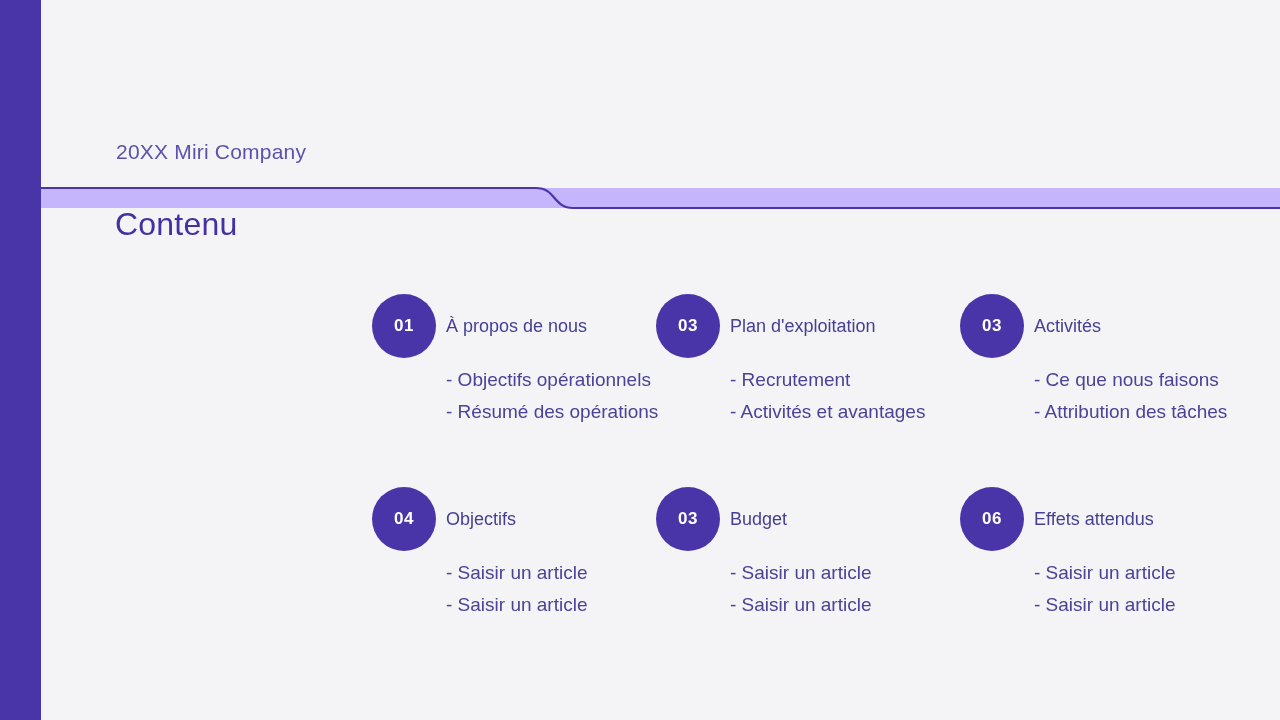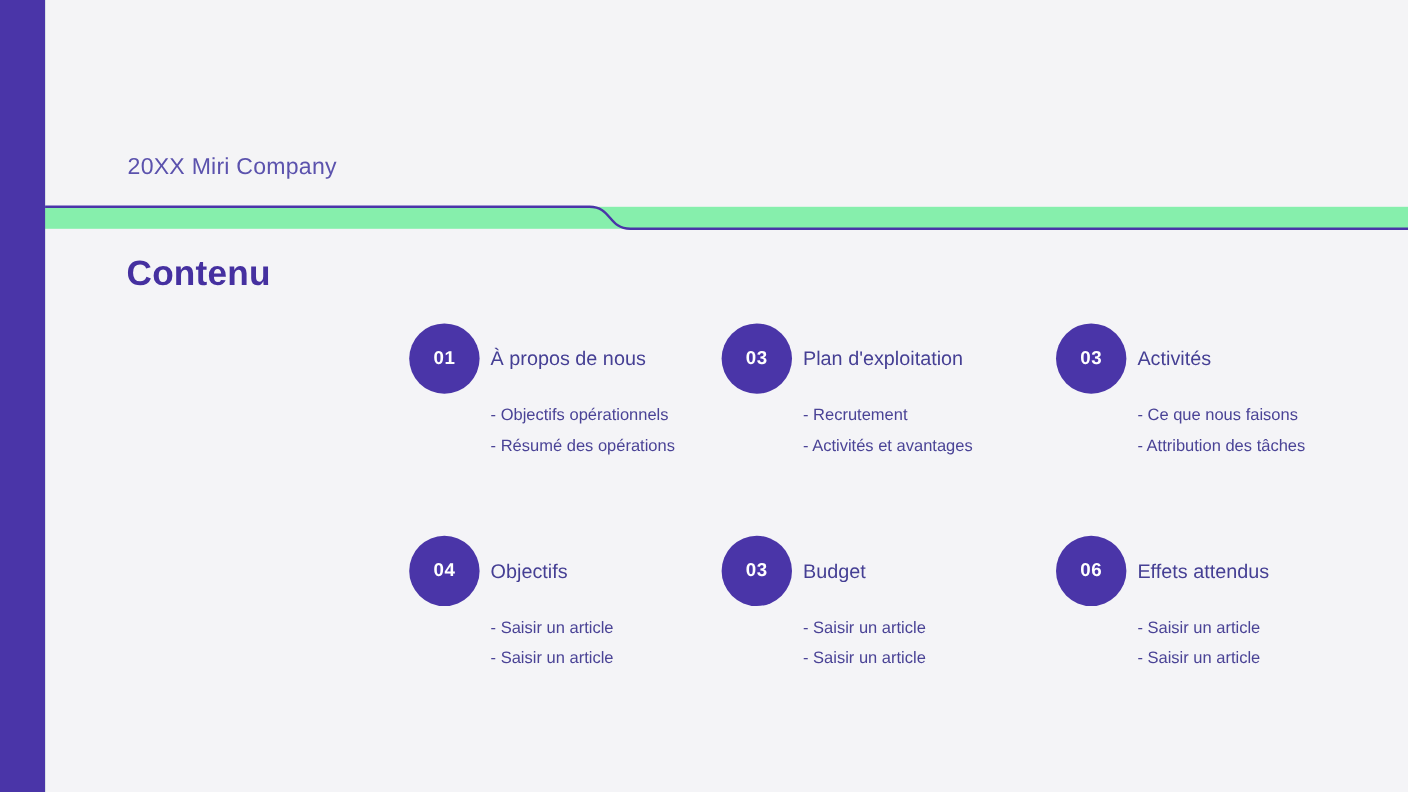--- a/index.html
+++ b/index.html
@@ -5,21 +5,21 @@
   * { margin:0; padding:0; box-sizing:border-box; }
   html, body {
     width:1280px; height:720px;
     background:#f4f4f6;
     font-family:"Liberation Sans", sans-serif;
     overflow:hidden;
   }
   .slide {
     position:relative;
     width:1280px; height:720px;
-    background:#86efac;
+    background:#c4b5fd;
   }
   
   .side-band {
     position:absolute; left:0; top:0;
     width:41px; height:720px;
     background:#4a35a8;
   }
   
   .lower-panel {
     position:absolute; left:41px; top:208px;
@@ -37,22 +37,22 @@
     width:1239px; height:42px;
   }
   
   .company {
     position:absolute; left:116px; top:140px;
     font-size:21px; font-weight:400;
     color:#5b52ad; letter-spacing:0.2px;
     white-space:nowrap;
   }
   .title {
-    position:absolute; left:115px; top:230px;
-    font-size:32px; font-weight:bold;
+    position:absolute; left:115px; top:206px;
+    font-size:32px; font-weight:normal;
     color:#4530a0; letter-spacing:0.2px;
     white-space:nowrap;
   }
   
   .items { position:absolute; left:16px; top:0; width:1280px; height:720px;padding-left:25px; }
   .item { position:absolute; }
   .badge {
     position:absolute; left:0; top:0;
     width:64px; height:64px; border-radius:50%;
     background:#4a35a8;
@@ -63,21 +63,21 @@
   .item-title {
     position:absolute; left:74px; top:22px;
     font-size:18px; font-weight:400;
     color:#453f94; white-space:nowrap;
   }
   .subs {
     position:absolute; left:74px; top:76px;
     display:flex; flex-direction:column; gap:11px;
   }
   .sub {
-    font-size:15px; font-weight:400;
+    font-size:19px; font-weight:400;
     color:#4a4396; white-space:nowrap;
     line-height:1.1;
   }
 </style>
 </head>
 <body>
 
 <div class="slide">
 
   <div class="upper-panel"></div>

